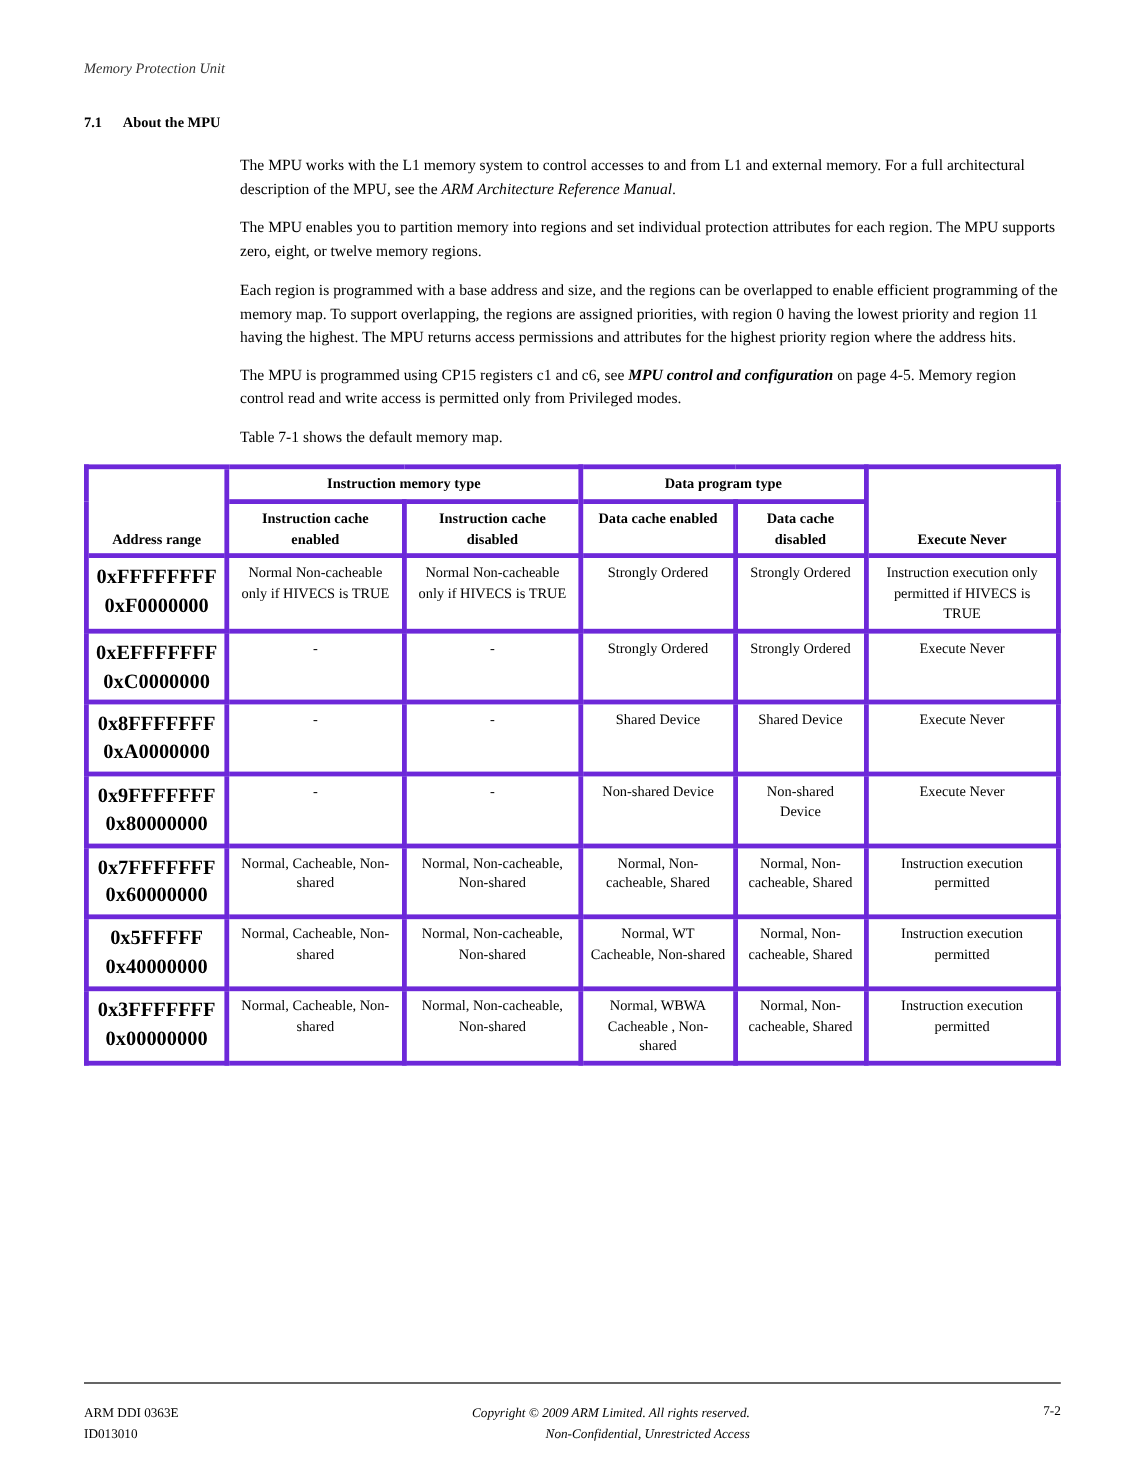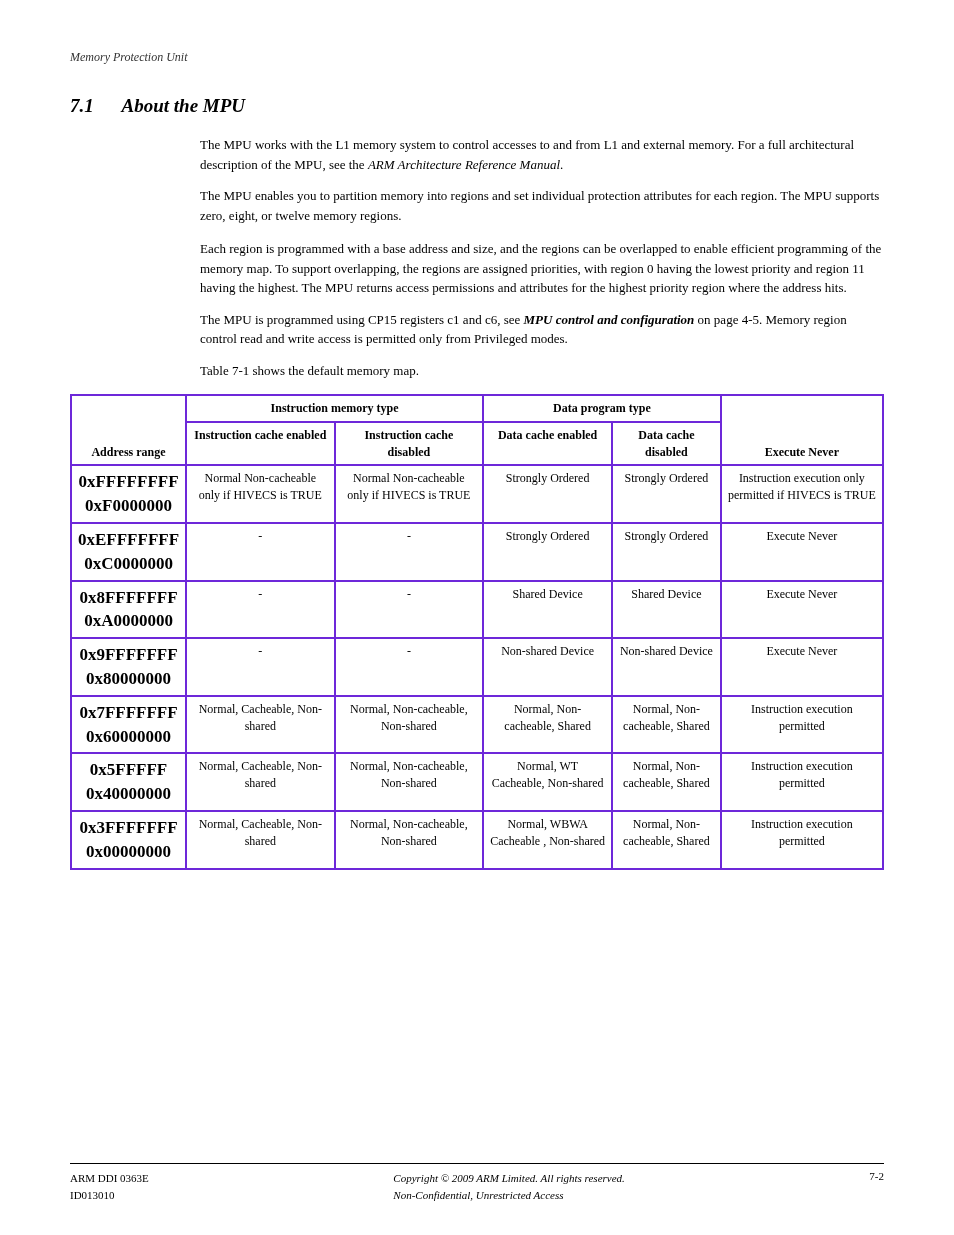--- a/index.html
+++ b/index.html
@@ -19,24 +19,23 @@
       position: relative;
     }
     .header-right {
       text-align: left;
       font-style: italic;
       font-size: 12px;
       color: #333;
       margin-bottom: 30px;
     }
     h2 {
-      font-size: 19px;
+      font-size: 12px;
       font-weight: bold;
       margin-bottom: 18px;
-      font-style: italic;
     }
     .content-block {
       margin-left: 130px;
       margin-bottom: 14px;
       font-size: 13px;
       line-height: 1.5;
     }
     .content-block p {
       margin-bottom: 12px;
     }
@@ -78,48 +77,48 @@
       font-size: 13px;
       margin-bottom: 6px;
     }
     table.main-table {
       width: 100%;
       border-collapse: collapse;
       font-size: 12px;
       margin-bottom: 20px;
     }
     table.main-table th, table.main-table td {
-      border: 2px solid #6d28d9;
+      border: 4px solid #6d28d9;
       padding: 4px 6px;
       vertical-align: top;
       line-height: 1.4;
       text-align: center;
     }
     table.main-table thead tr th {
       font-weight: bold;
       background: #fff;
     }
     .address-col {
       font-weight: bold;
       font-size: 17px;
     }
     .footer {
       position: absolute;
       bottom: 30px;
       left: 70px;
       right: 70px;
       border-top: 1px solid #000;
-      padding-top: 6px;
+      padding-top: 17px;
       display: flex;
       justify-content: space-between;
       font-size: 11px;
       gap: 40px;
     }
     .footer-left { line-height: 1.6; }
-    .footer-center { text-align: left; line-height: 1.6; font-style: italic; }
+    .footer-center { text-align: right; line-height: 1.6; font-style: italic; }
     .footer-right { text-align: right; }
     .italic { font-style: italic; }
     .bold { font-weight: bold; }
     .sub-header-row th {
       border-top: none;
     }
   </style>
 </head>
 <body>
 

